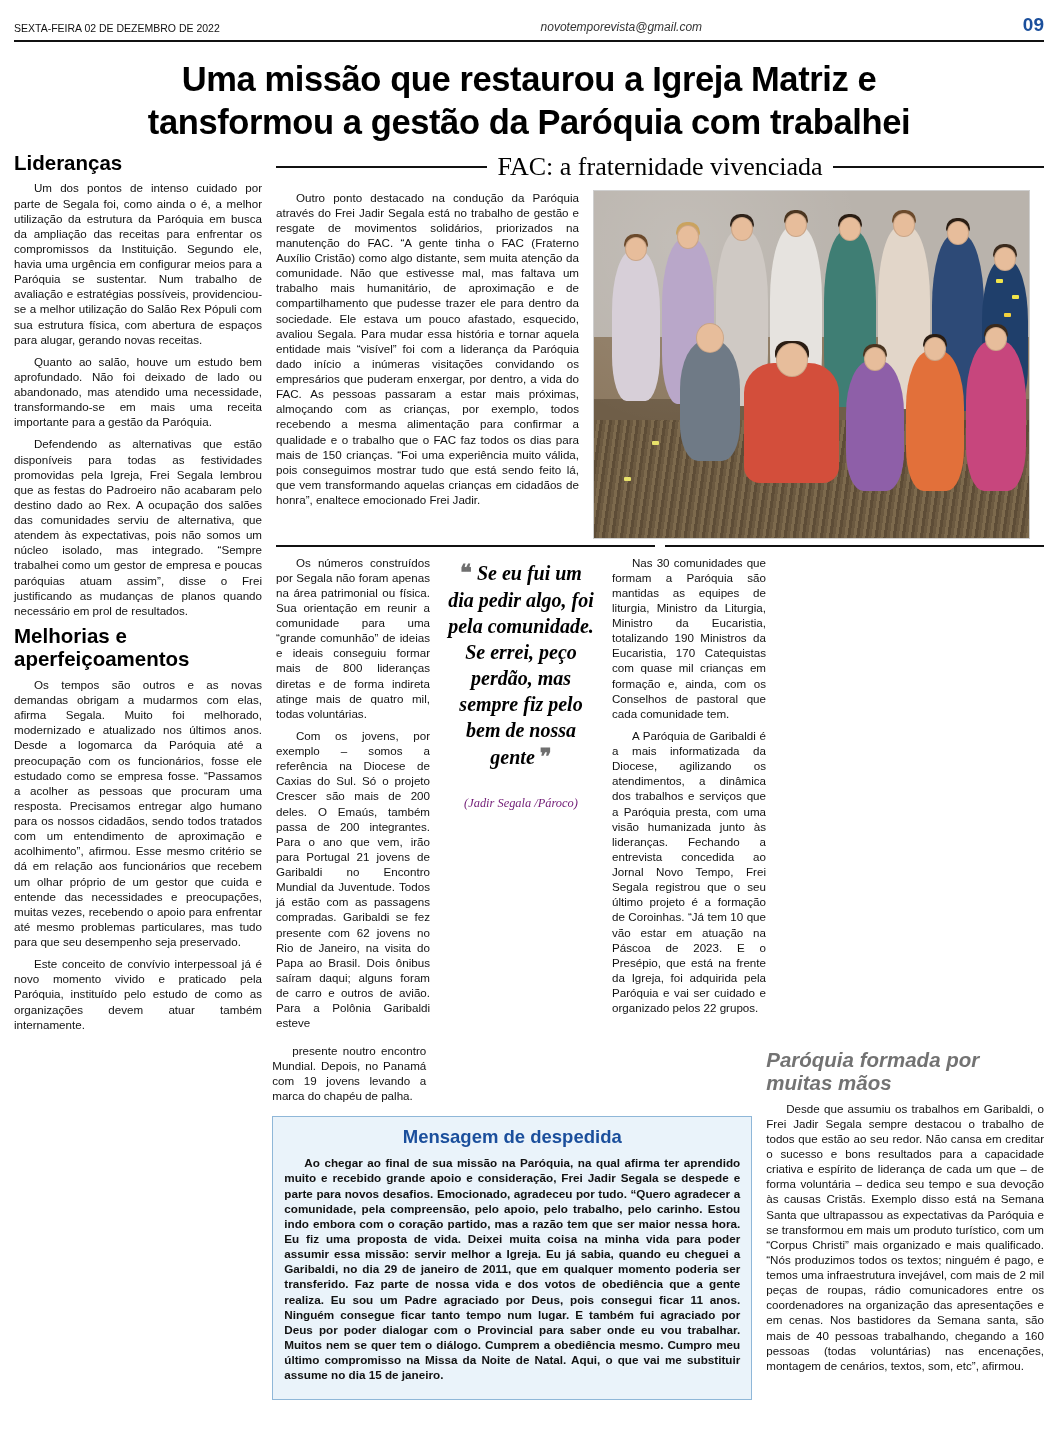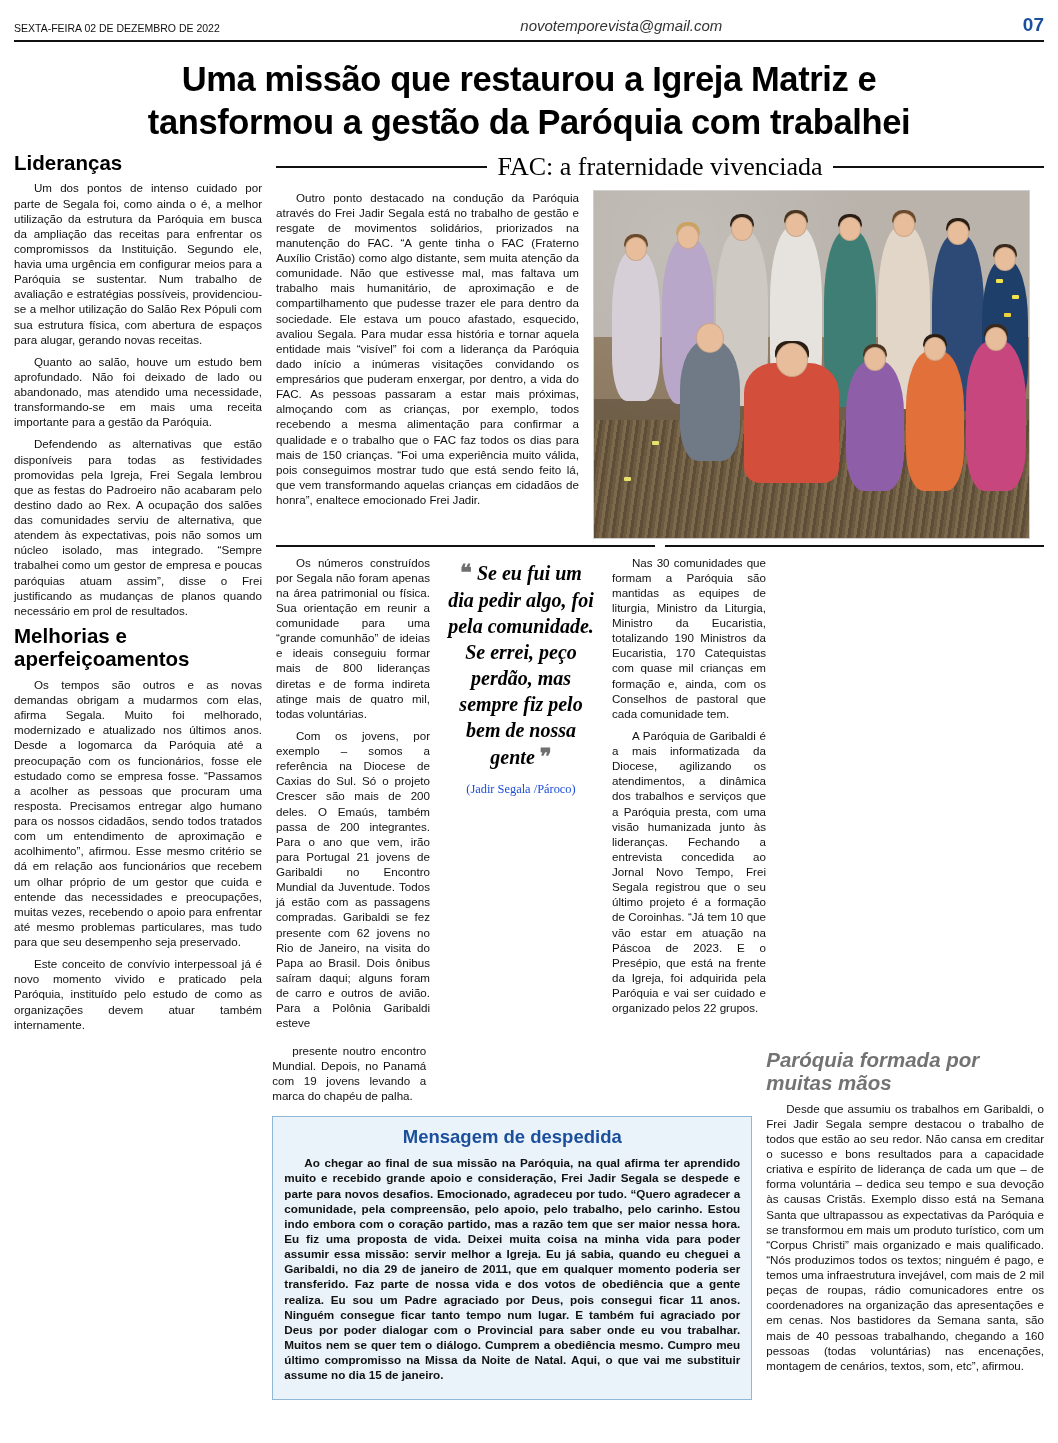--- a/index.html
+++ b/index.html
@@ -39,21 +39,21 @@
     align-items: flex-end;
     justify-content: center;
   }
   .masthead-date {
     font-size: 10.5px;
     color: #111;
     padding-bottom: 2px;
     white-space: nowrap;
   }
   .masthead-email {
-    font-size: 15px;
+    font-size: 12px;
     font-style: italic;
     color: #333;
     text-align: center;
     flex: 1;
     padding-bottom: 2px;
   }
   .masthead-pagenum {
     font-size: 19px;
     font-weight: bold;
     color: #1b4f9c;
@@ -169,23 +169,24 @@
     font-weight: bold;
     font-size: 20px;
     line-height: 1.3;
     color: #000;
     padding: 4px 2px 0 2px;
   }
   .quote-mark { font-size: 22px; color: #6f6f6f; font-style: normal; }
   .quote-attr {
     text-align: center;
     font-family: "Liberation Serif", serif;
+    font-style: italic;
     font-size: 12.4px;
-    margin-top: 10px;
-    color: #1d4ed8;
+    margin-top: 24px;
+    color: #701a75;
   }
 
   
   .despedida {
     border: 1px solid #8fb7d8;
     background: #eaf3fa;
     padding: 9px 11px 11px 11px;
     margin-top: 6px;
   }
   .despedida h3 {
@@ -215,21 +216,21 @@
 </style>
 </head>
 <body>
 
 <div class="page">
 
   <div class="masthead">
     <div class="masthead-row">
       <div class="masthead-date">SEXTA-FEIRA 02 DE DEZEMBRO  DE 2022</div>
       <div class="masthead-email">novotemporevista@gmail.com</div>
-      <div class="masthead-pagenum">07</div>
+      <div class="masthead-pagenum">09</div>
     </div>
   </div>
 
   <div class="headline">
     <div>Uma missão que restaurou a Igreja Matriz e</div>
     <div>tansformou a gestão da Paróquia com trabalhei</div>
   </div>
 
   <div class="main-area">
 

